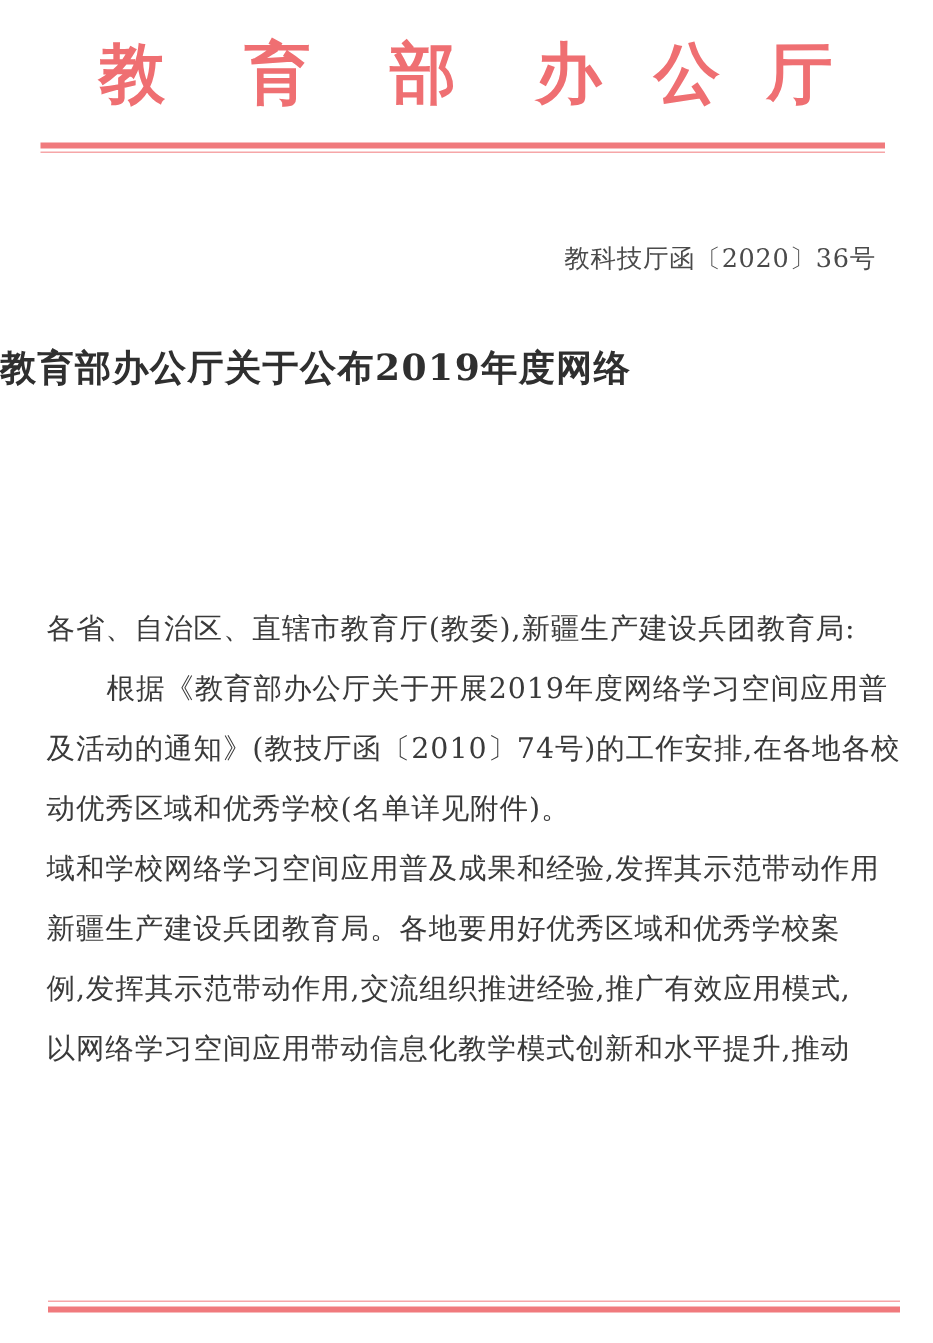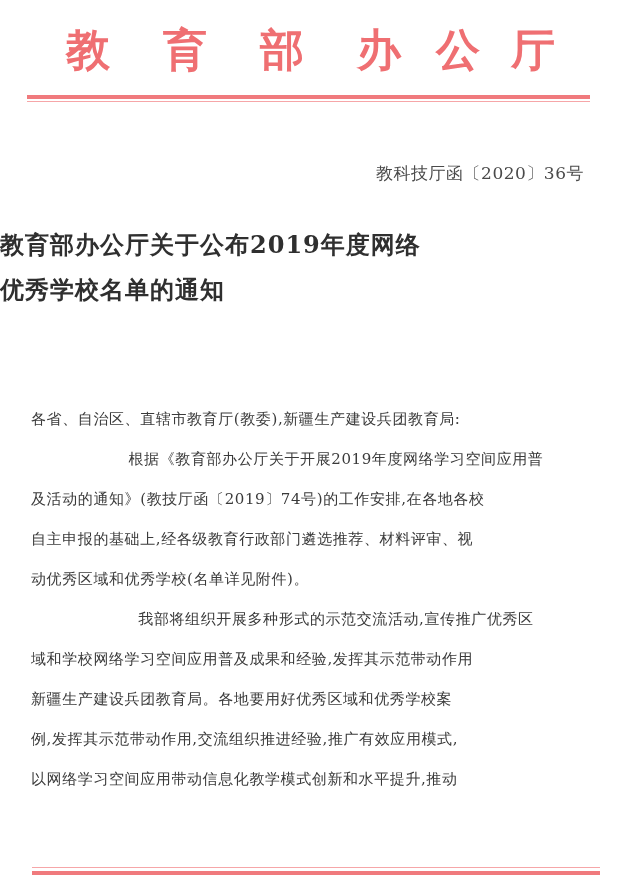--- a/index.html
+++ b/index.html
@@ -63,30 +63,29 @@
     letter-spacing: 1px;
     white-space: nowrap;
   }
   .body-text {
     position: absolute;
     left: 31px;
     top: 399px;
     width: 570px;
   }
   .body-line {
-    font-size: 15px;
+    font-size: 19px;
     line-height: 40px;
     height: 40px;
     white-space: nowrap;
     color: #3a3a3a;
     letter-spacing: 2.4px;
   }
   .body-line.indent {
     padding-left: 40px;
-    text-align: center;
   }
   .body-line.tight {
     letter-spacing: 0.6px;
   }
 </style>
 </head>
 <body>
 
 <div class="masthead">
   <span class="masthead-char" style="left:66px">教</span>
@@ -97,32 +96,29 @@
   <span class="masthead-char" style="left:511px">厅</span>
 </div>
 
 <div class="rule" style="left:27px; top:95px; width:563px; height:4px;"></div>
 <div class="rule thin" style="left:27px; top:101px; width:563px; height:1px;"></div>
 
 <div class="doc-number">教科技厅函〔2020〕36号</div>
 
 <div class="title">
   <div class="title-line">教育部办公厅关于公布2019年度网络</div>
-  <div class="title-line">优秀学校名单的通知</div>
 </div>
 
 <div class="body-text">
   <div class="body-line tight">各省、自治区、直辖市教育厅(教委),新疆生产建设兵团教育局:</div>
 
   <div class="body-line indent tight">根据《教育部办公厅关于开展2019年度网络学习空间应用普</div>
-  <div class="body-line tight">及活动的通知》(教技厅函〔2019〕74号)的工作安排,在各地各校</div>
-  <div class="body-line tight">自主申报的基础上,经各级教育行政部门遴选推荐、材料评审、视</div>
+  <div class="body-line tight">及活动的通知》(教技厅函〔2010〕74号)的工作安排,在各地各校</div>
   <div class="body-line tight">动优秀区域和优秀学校(名单详见附件)。</div>
 
-  <div class="body-line indent tight">我部将组织开展多种形式的示范交流活动,宣传推广优秀区</div>
   <div class="body-line tight">域和学校网络学习空间应用普及成果和经验,发挥其示范带动作用</div>
   <div class="body-line tight">新疆生产建设兵团教育局。各地要用好优秀区域和优秀学校案</div>
   <div class="body-line tight">例,发挥其示范带动作用,交流组织推进经验,推广有效应用模式,</div>
   <div class="body-line tight">以网络学习空间应用带动信息化教学模式创新和水平提升,推动</div>
 </div>
 
 <div class="rule thin" style="left:32px; top:867px; width:568px; height:1px;"></div>
 <div class="rule" style="left:32px; top:871px; width:568px; height:4px;"></div>
 
 </body></html>

